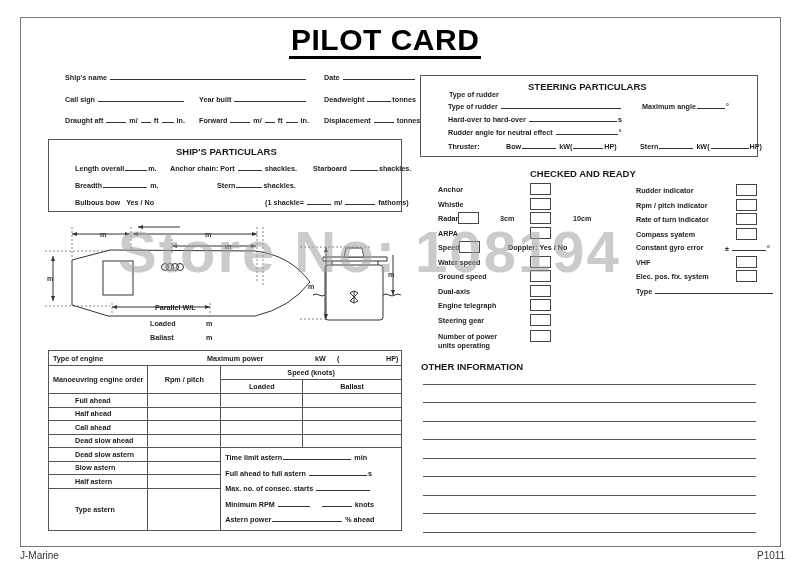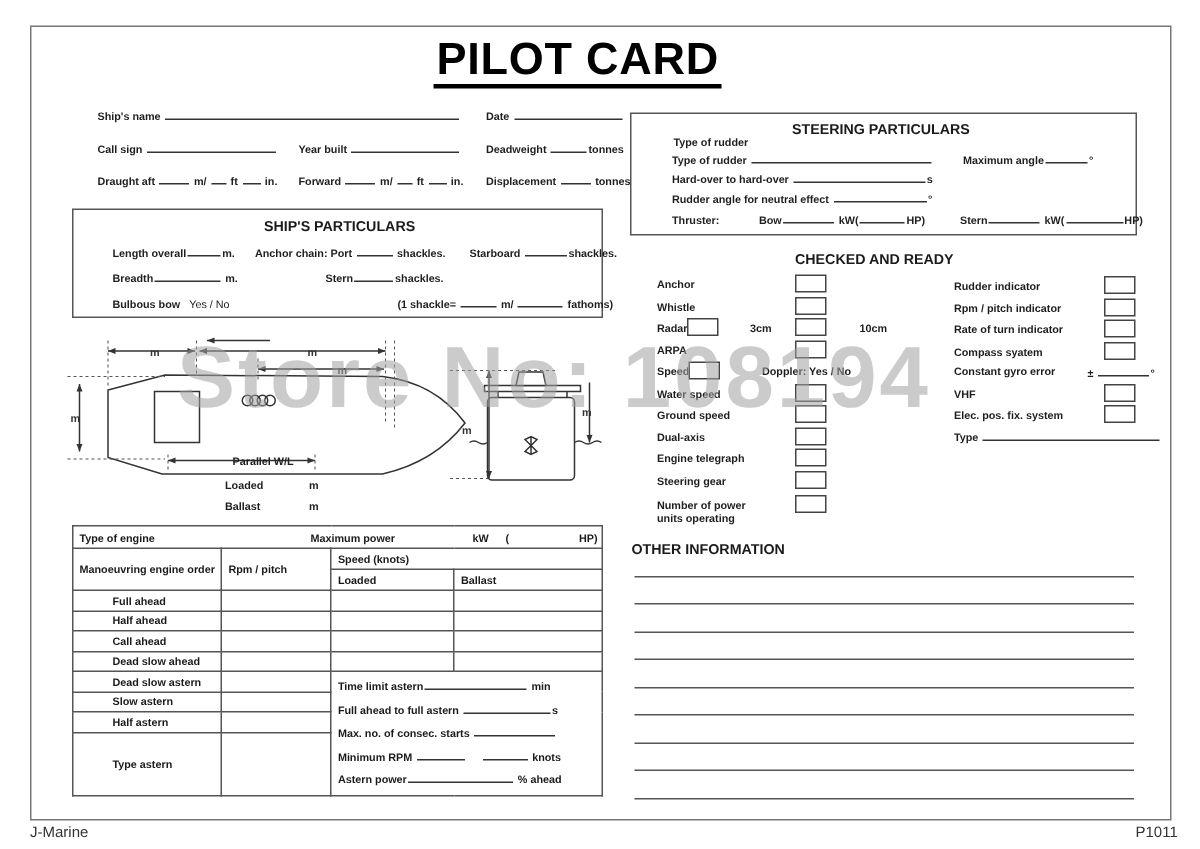--- a/index.html
+++ b/index.html
@@ -11,21 +11,21 @@
   .frame { position: absolute; left: 20px; top: 17px; width: 761px; height: 530px; border: 1.3px solid #777; }
   .box { position: absolute; border: 1.2px solid #555; }
   .ul { display: inline-block; border-bottom: 1px solid #333; height: 7px; vertical-align: baseline; margin: 0 1px; }
   .title { position: absolute; left: 289px; top: 24px; font-size: 30px; font-weight: 900; letter-spacing: 0.5px; color: #000; border-bottom: 3px solid #000; line-height: 32px; padding: 0 2px 0 2px; }
   .h { position: absolute; font-size: 9.5px; font-weight: bold; color: #1a1a1a; white-space: nowrap; text-align: center; }
   .chk { position: absolute; width: 21px; height: 12px; border: 1px solid #444; background: #fff; }
   .line { position: absolute; height: 1px; background: #555; }
   .watermark { position: absolute; font-size: 58px; font-weight: 900; color: rgba(160,160,160,0.55); white-space: nowrap; letter-spacing: 2px; pointer-events: none; }
   table.eng { position: absolute; left: 48px; top: 350px; width: 354px; border-collapse: collapse; font-size: 7.2px; font-weight: bold; }
   table.eng td { border: 1px solid #555; padding: 0 4px; height: 13.5px; white-space: nowrap; }
-  .c { }
+  .c { text-align: center; }
   .ind { padding-left: 26px !important; }
   .footer { position: absolute; font-size: 10px; color: #333; }
 </style>
 </head>
 <body>
 
 <div class="frame"></div>
 
 <div class="title">PILOT CARD</div>
 
@@ -40,21 +40,21 @@
 <div class="t" style="left:182px;top:116px"><span>Forward</span> <span class="ul" style="width:20px"></span> <span>m/</span> <span class="ul" style="width:10px"></span> <span>ft</span> <span class="ul" style="width:12px"></span> <span>in.</span></div>
 <div class="t" style="left:307px;top:116px"><span>Displacement</span> <span class="ul" style="width:20px"></span> <span>tonnes</span></div>
 
 <div class="box" style="left:48px;top:139px;width:354px;height:73px"></div>
 <div class="h" style="left:176px;top:146px">SHIP'S PARTICULARS</div>
 <div class="t" style="left:58px;top:164px"><span>Length overall</span><span class="ul" style="width:22px"></span><span>m.</span></div>
 <div class="t" style="left:153px;top:164px"><span>Anchor chain: Port</span> <span class="ul" style="width:24px"></span> <span>shackles.</span></div>
 <div class="t" style="left:296px;top:164px"><span>Starboard</span> <span class="ul" style="width:28px"></span><span>shackles.</span></div>
 <div class="t" style="left:58px;top:181px"><span>Breadth</span><span class="ul" style="width:44px"></span> <span>m.</span></div>
 <div class="t" style="left:200px;top:181px"><span>Stern</span><span class="ul" style="width:26px"></span><span>shackles.</span></div>
-<div class="t" style="left:58px;top:198px"><span>Bulbous bow</span>&nbsp;&nbsp;&nbsp;<span class="n" style="font-weight:normal">Yes / No</span></div>
+<div class="t" style="left:58px;top:198px"><span>Bulbous bow</span>&nbsp;&nbsp;&nbsp;<span class="n" style="font-weight:bold">Yes / No</span></div>
 <div class="t" style="left:248px;top:198px"><span>(1 shackle=</span> <span class="ul" style="width:24px"></span> <span>m/</span> <span class="ul" style="width:30px"></span> <span>fathoms)</span></div>
 
 <svg class="abs" style="left:20px;top:215px" width="390" height="130">
   <g stroke="#333" fill="none" stroke-width="1">
 
     <path d="M52,45 L90,35 L235,36 Q270,40 290,67 Q270,93 235,101 L88,101 L52,90 Z" fill="#fff"></path>
 
     <rect x="83" y="46" width="30" height="34"></rect>
 
     <circle cx="145" cy="52" r="3.5"></circle>

